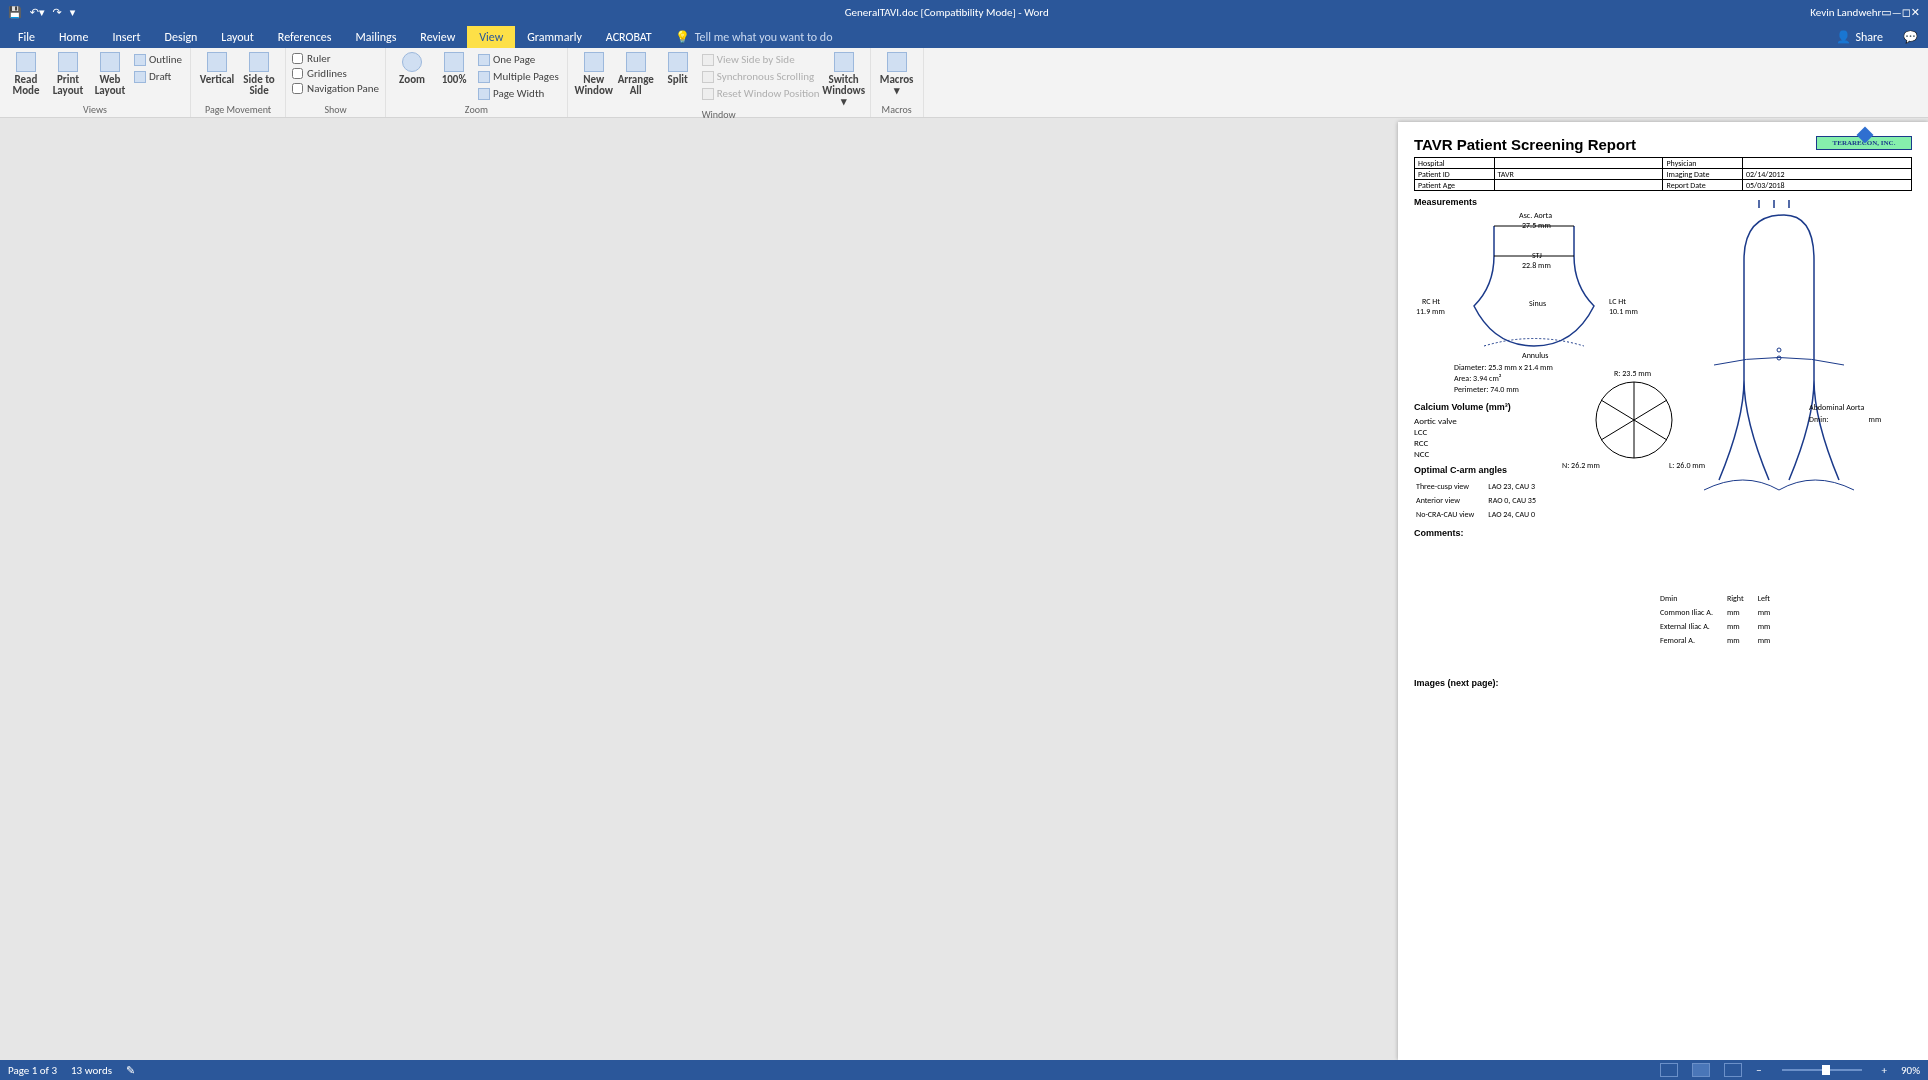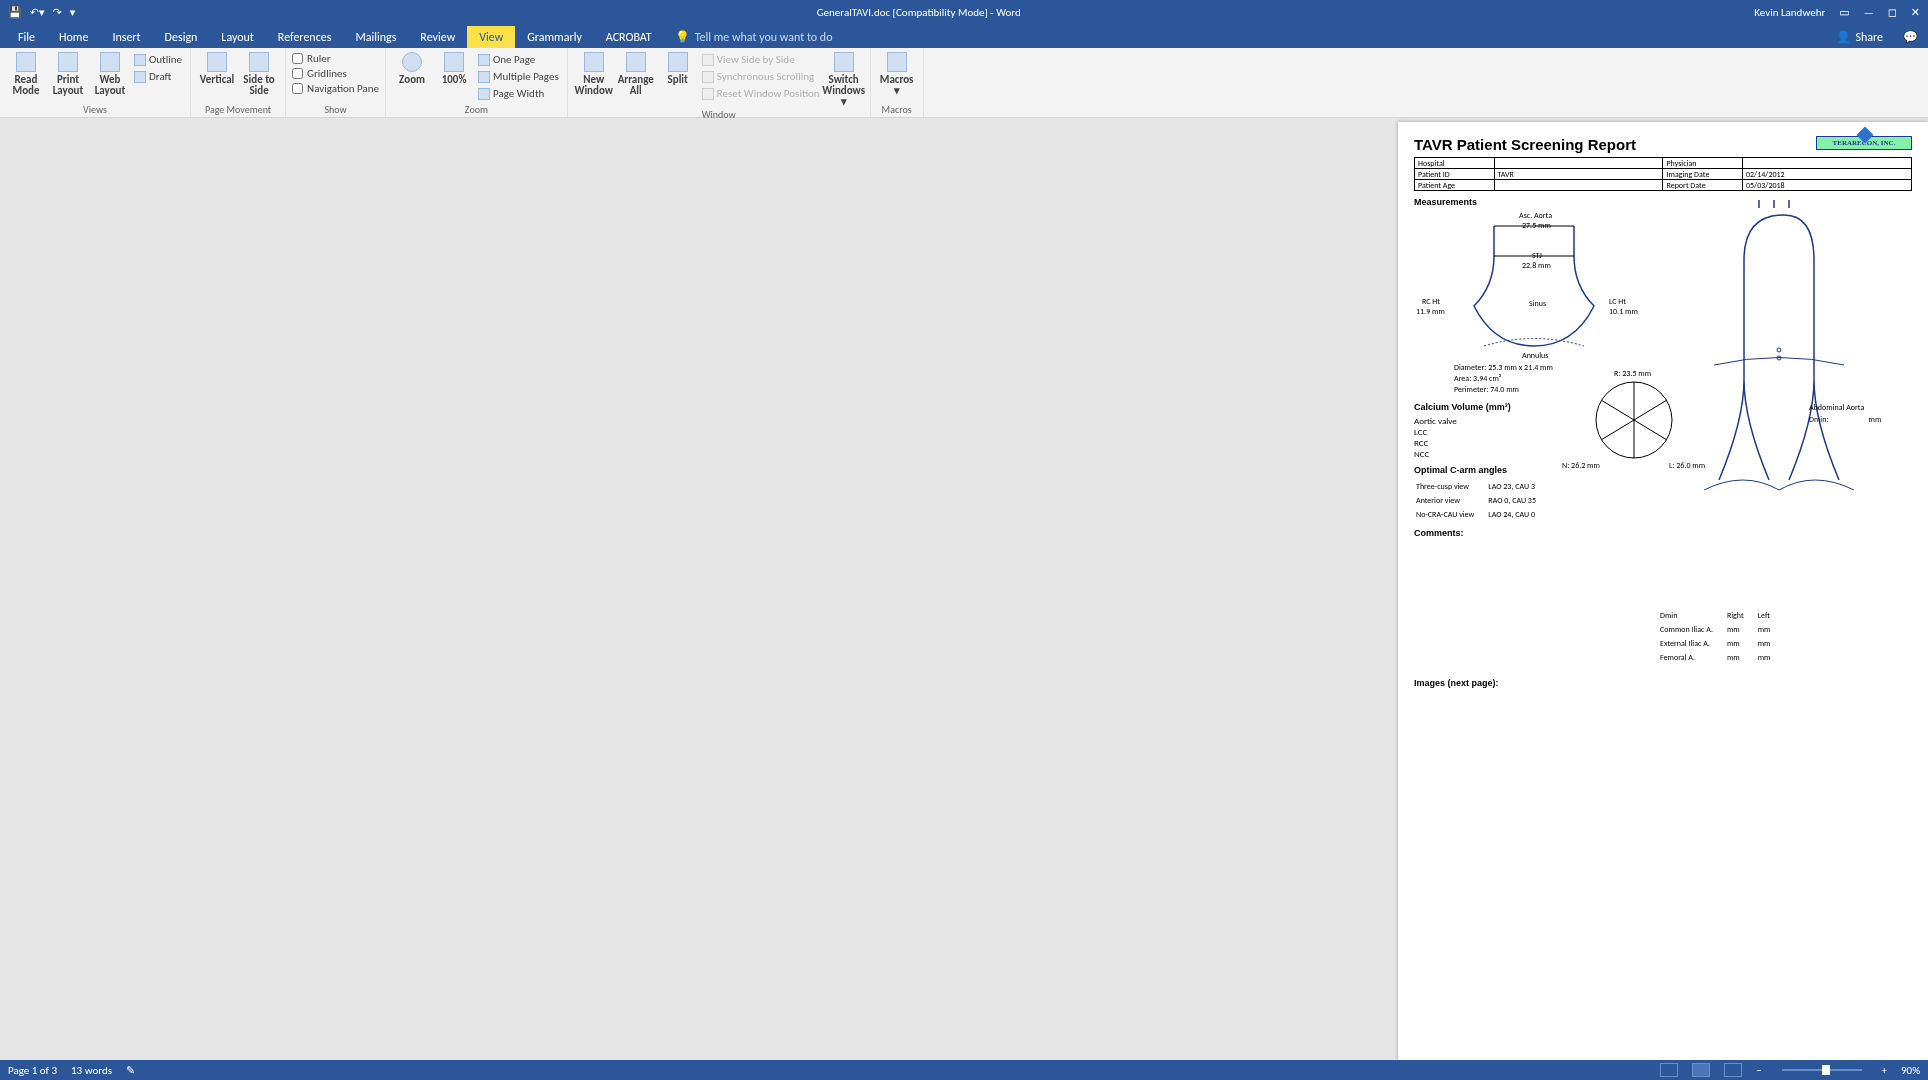--- a/index.html
+++ b/index.html
@@ -3,21 +3,21 @@
 <meta charset="utf-8">
 <style>
 * { box-sizing: border-box; margin: 0; padding: 0; font-family: "Segoe UI", Calibri, sans-serif; }
 body { background: #e6e6e6; overflow: hidden; }
 
 
 .titlebar { background: #2b579a; color: #fff; height: 24px; display: flex; align-items: center; font-size: 11px; }
 .titlebar .qat { display: flex; gap: 8px; padding: 0 8px; align-items: center; }
 .titlebar .qat span { cursor: pointer; }
 .titlebar .title { flex: 1; text-align: center; }
-.titlebar .right { display: flex; gap: 14px; padding-right: 8px; align-items: flex-start; }
+.titlebar .right { display: flex; padding-right: 8px; align-items: flex-start; }
 
 
 .ribbon-tabs { background: #2b579a; color: #fff; height: 24px; display: flex; align-items: flex-end; font-size: 12px; padding-left: 6px; }
 .ribbon-tabs .tab { padding: 4px 12px; cursor: pointer; }
 .ribbon-tabs .tab.file { background: #2b579a; }
 .ribbon-tabs .tab.active { background: #fde047; color: #2b579a; }
 .ribbon-tabs .tellme { display: flex; align-items: center; gap: 4px; color: #c9d8ef; padding: 0 12px 4px; }
 .ribbon-tabs .spacer { flex:1; }
 .ribbon-tabs .share { padding: 4px 10px; display:flex; align-items:center; gap:4px;}
 
@@ -338,21 +338,21 @@
           </tr>
       <tr>
             <td>No-CRA-CAU view</td>
             <td>LAO 24, CAU 0</td>
           </tr>
     </tbody>
       </table>
 
     <div class="section-title">Comments:</div>
 
-    <table class="vessel-table" style="position:absolute;left:260px;top:485px;">
+    <table class="vessel-table" style="position:absolute;left:260px;top:468px;">
       <tbody>
           <tr>
             <td>Dmin</td>
             <td>Right</td>
             <td>Left</td>
           </tr>
       <tr>
             <td>Common Iliac A.</td>
             <td>mm</td>
             <td>mm</td>

